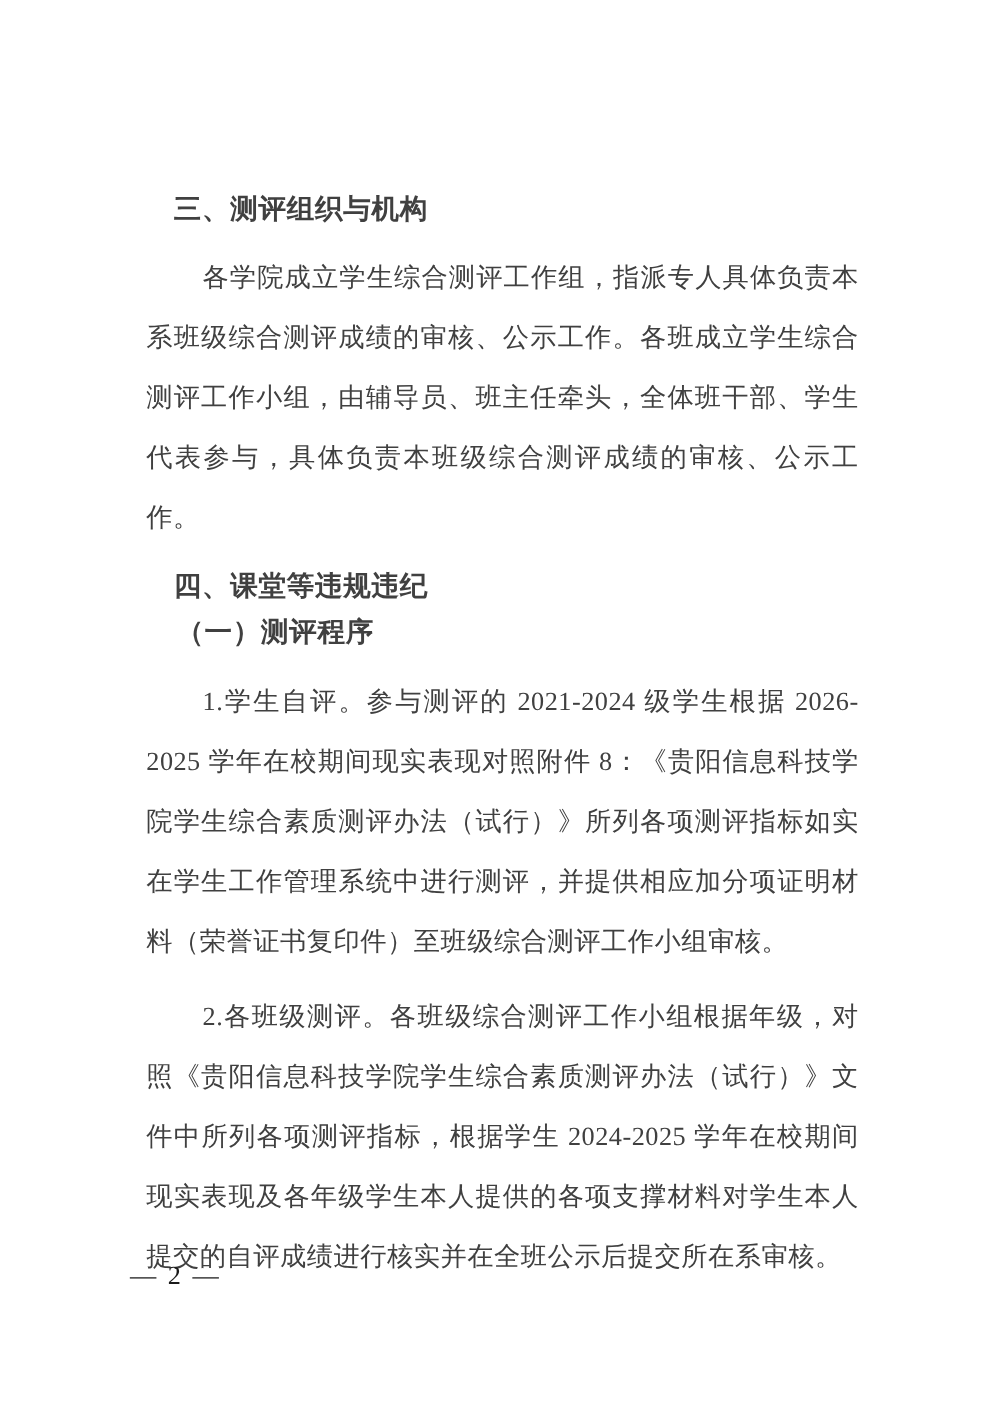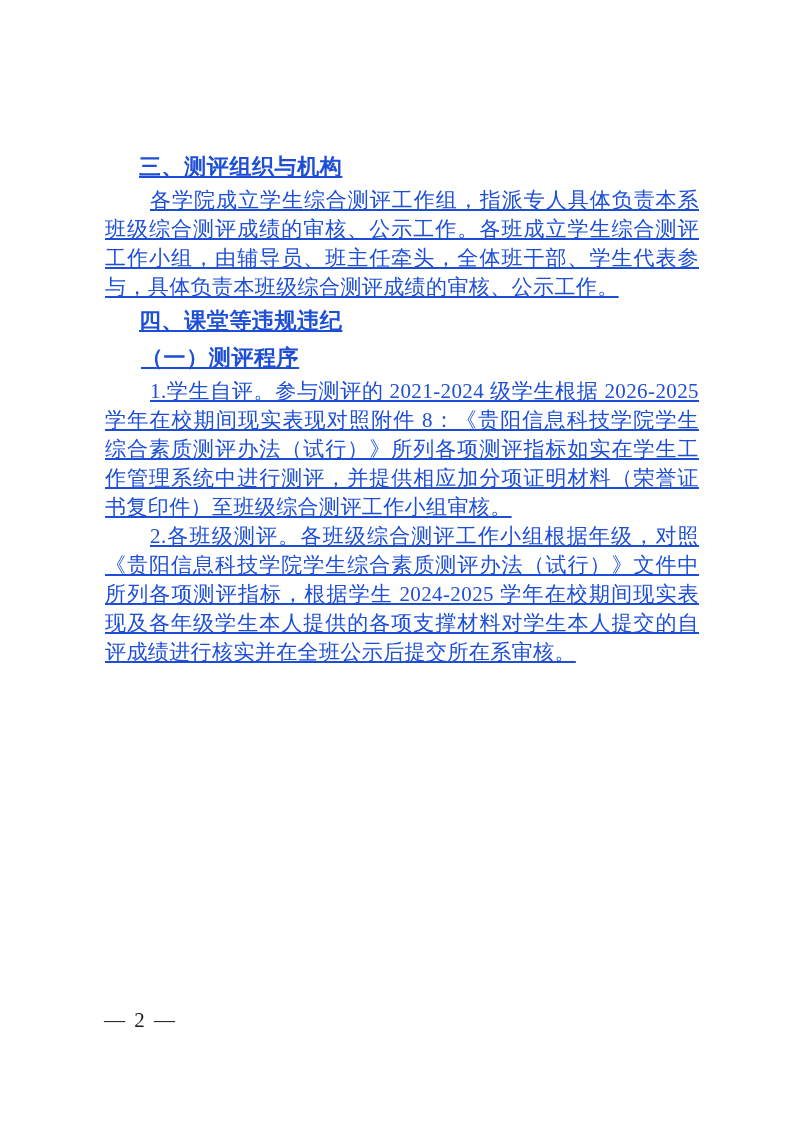--- a/index.html
+++ b/index.html
@@ -12,28 +12,27 @@
     width: 793px;
     height: 1122px;
     background: #ffffff;
     overflow: hidden;
   }
   .content {
     position: absolute;
     left: 105px;
     top: 148px;
     width: 594px;
-    color: #1d4ed8;
-    text-decoration: underline;
+    color: #404040;
   }
   .content p {
-    margin: 0;
+    margin: 12px;
     font-family: "Liberation Serif", "DejaVu Serif", serif;
     font-size: 21px;
-    line-height: 29px;
+    line-height: 48px;
     text-align: justify;
     text-align-last: left;
     text-justify: inter-ideograph;
     text-indent: 45px;
     letter-spacing: 0.4px;
   }
   .content .h1 {
     margin: 0;
     font-family: "Liberation Sans", "DejaVu Sans", sans-serif;
     font-weight: 700;

